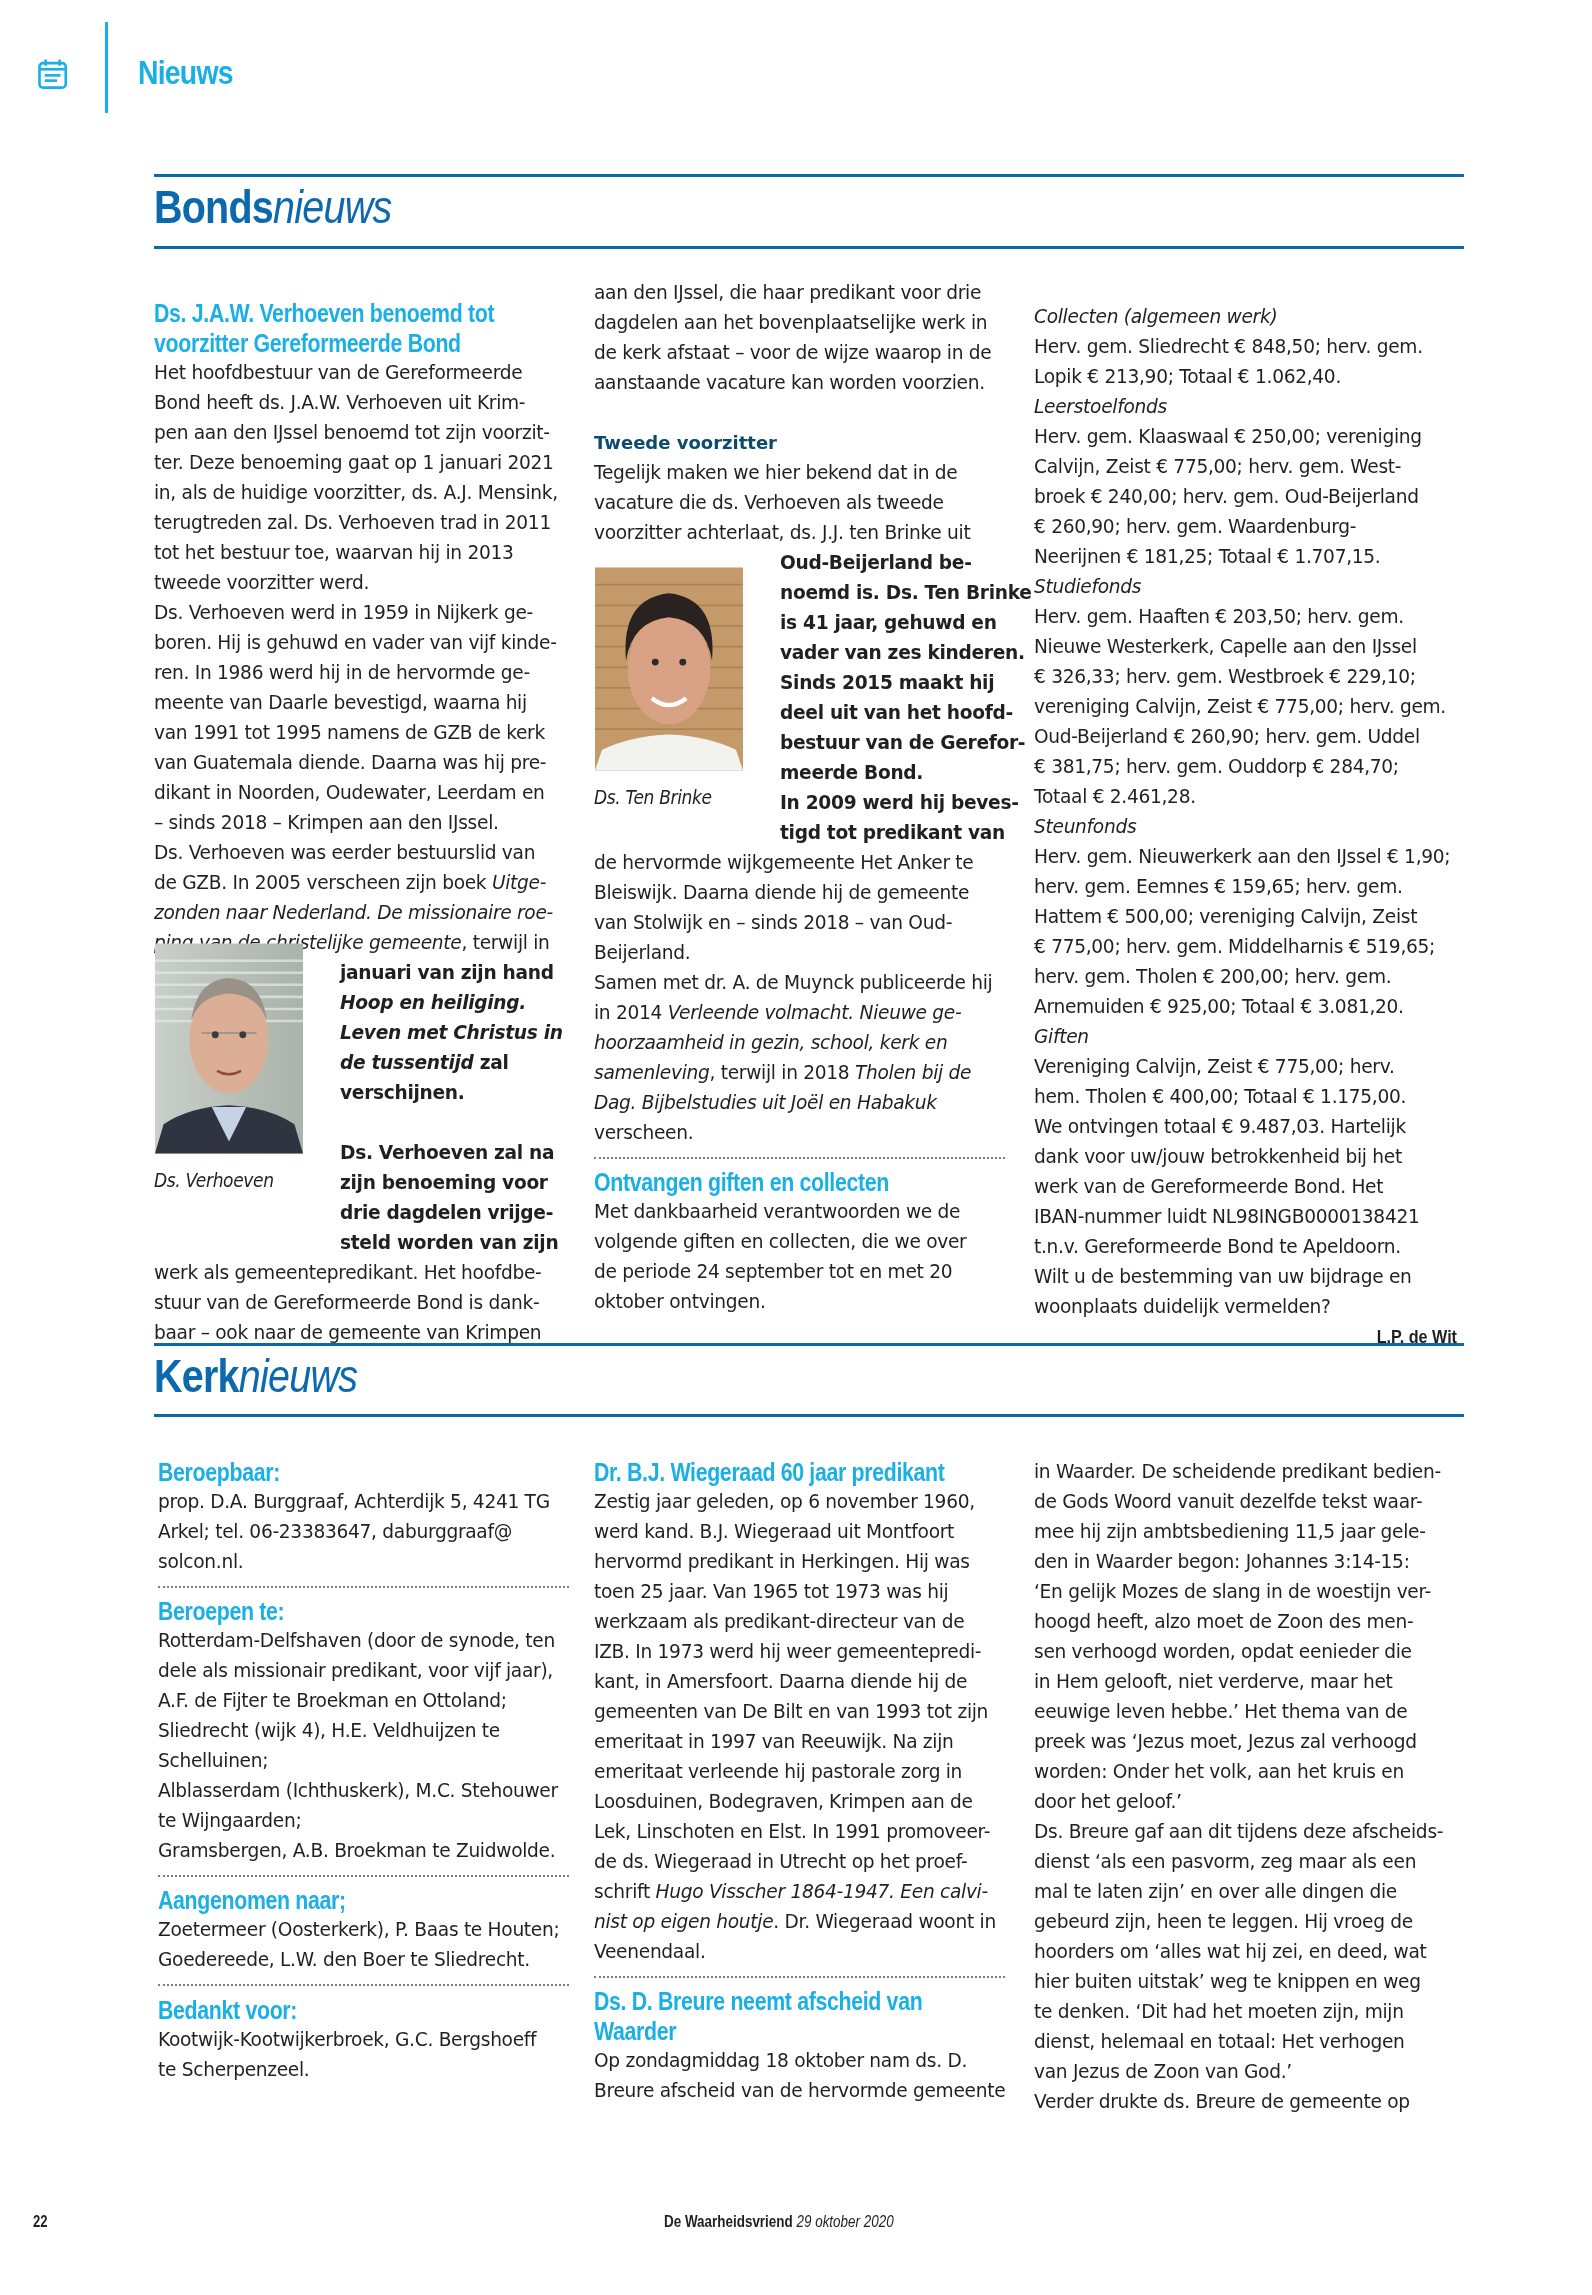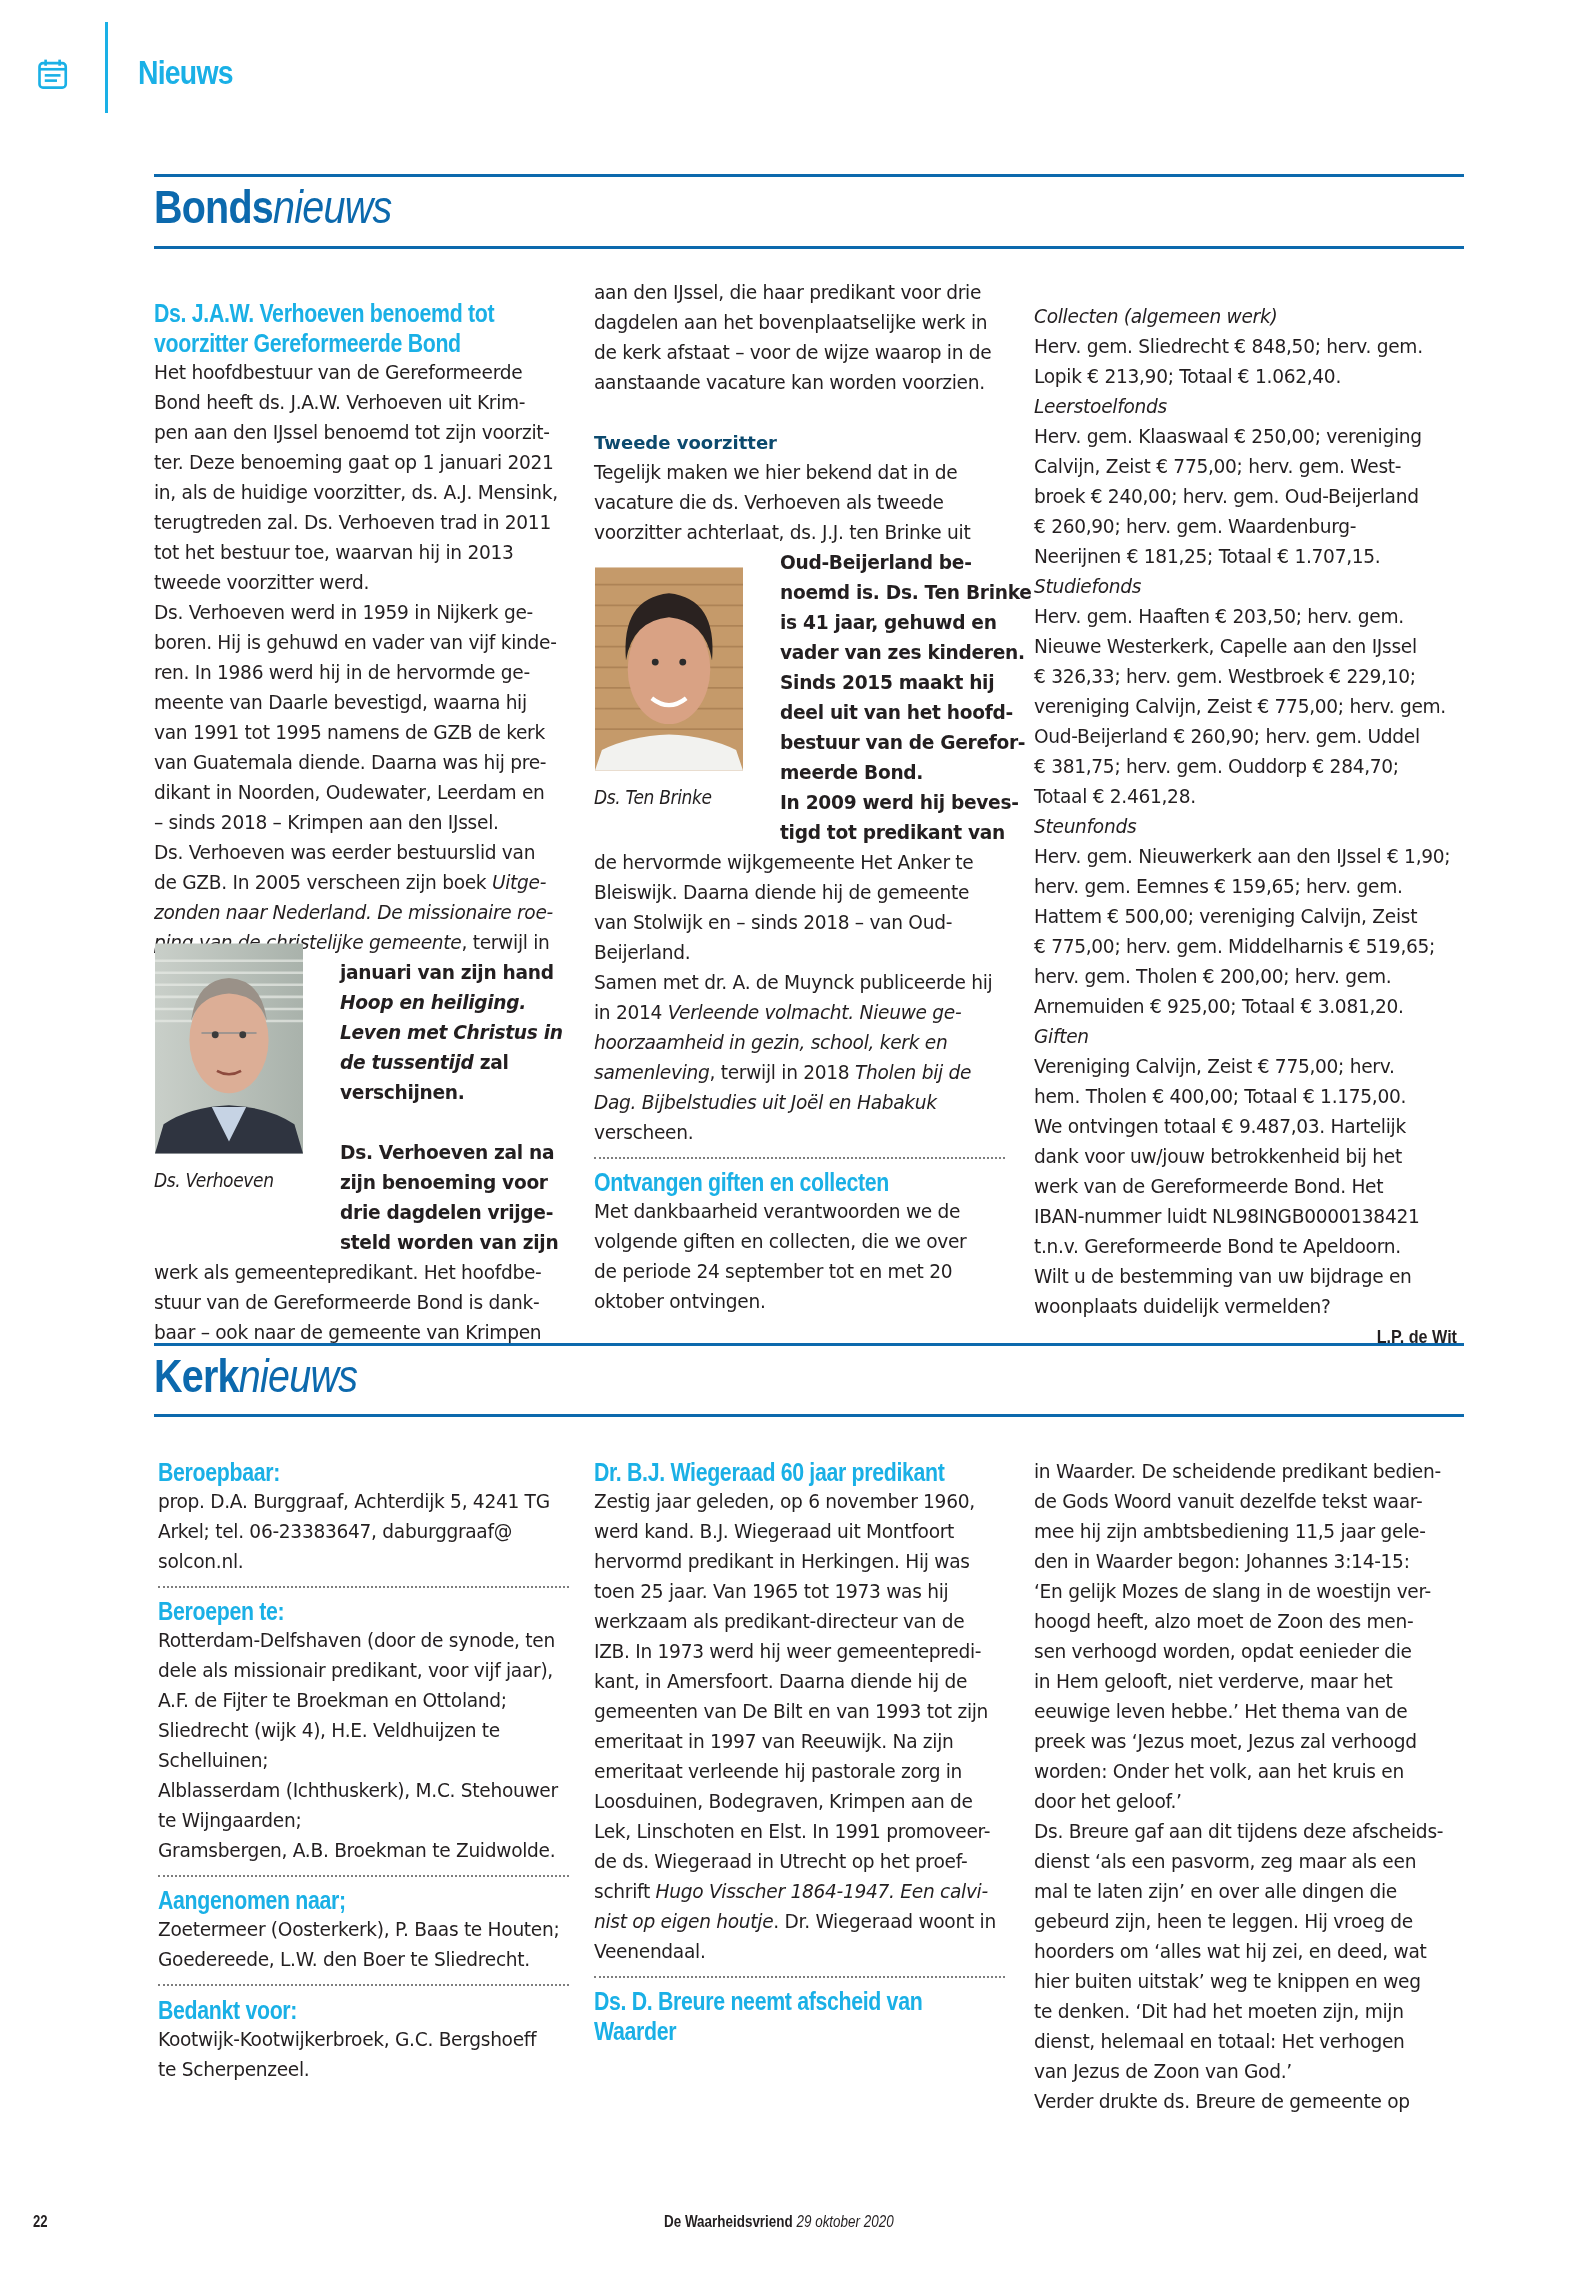--- a/index.html
+++ b/index.html
@@ -292,20 +292,24 @@
       <div class="ln">Loosduinen, Bodegraven, Krimpen aan de</div>
       <div class="ln">Lek, Linschoten en Elst. In 1991 promoveer-</div>
       <div class="ln">de ds. Wiegeraad in Utrecht op het proef-</div>
     </div>
   <div class="ln"><span>schrift </span><span class="i">Hugo Visscher 1864-1947. Een calvi-</span></div>
   <div class="ln"><span class="i">nist op eigen houtje</span><span>. Dr. Wiegeraad woont in</span></div>
   <div class="ln">Veenendaal.</div>
   <div class="dots" style="margin-top:8.6px; width:411px;"></div>
   <div class="h-art" style="margin-top:8.6px;">Ds. D. Breure neemt afscheid van</div>
   <div class="h-art">Waarder</div>
+  <div id="k2b">
+      <div class="ln">Op zondagmiddag 18 oktober nam ds. D.</div>
+      <div class="ln">Breure afscheid van de hervormde gemeente</div>
+    </div>
 </div>
 
 <div class="abs col" style="left:1034px; top:1457px; width:423px;">
   <div id="k3">
       <div class="ln">in Waarder. De scheidende predikant bedien-</div>
       <div class="ln">de Gods Woord vanuit dezelfde tekst waar-</div>
       <div class="ln">mee hij zijn ambtsbediening 11,5 jaar gele-</div>
       <div class="ln">den in Waarder begon: Johannes 3:14-15:</div>
       <div class="ln">‘En gelijk Mozes de slang in de woestijn ver-</div>
       <div class="ln">hoogd heeft, alzo moet de Zoon des men-</div>

